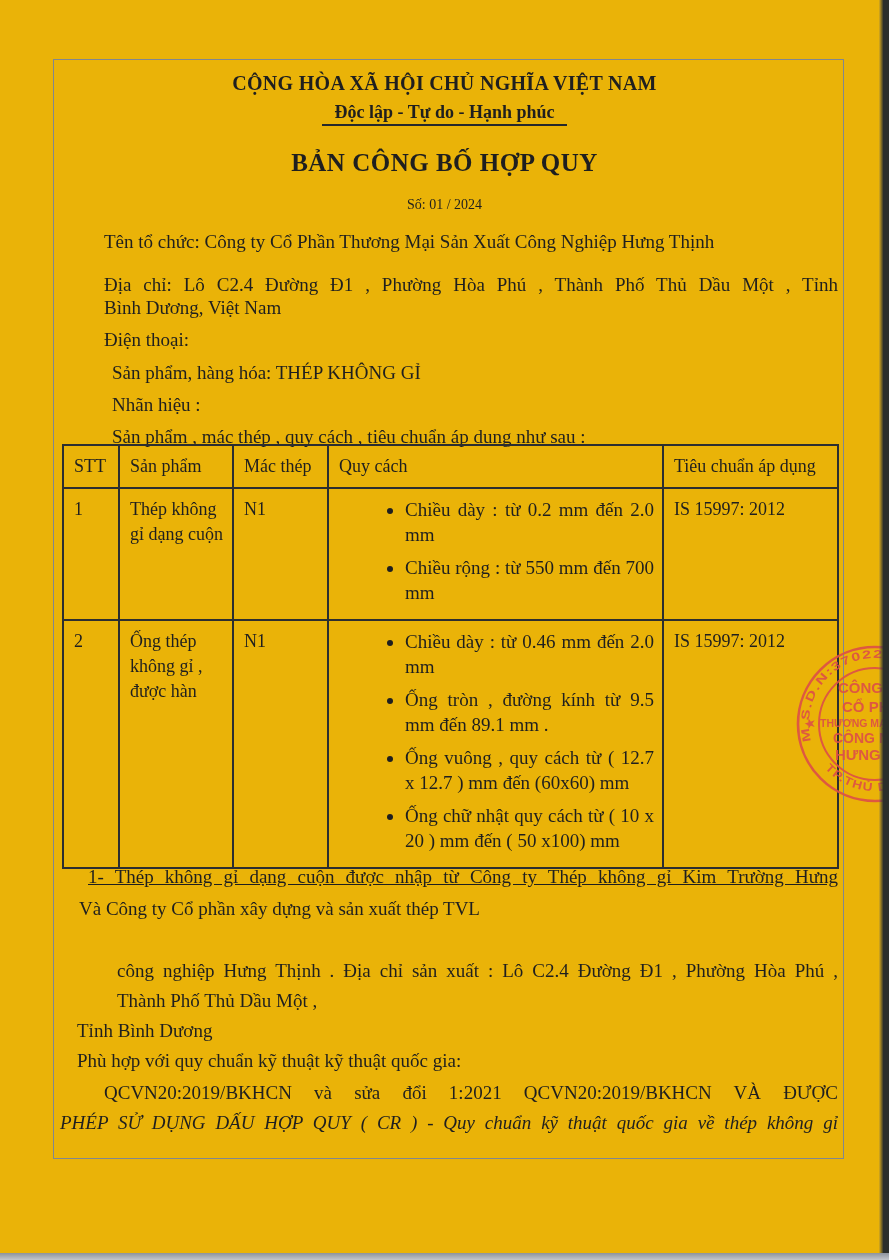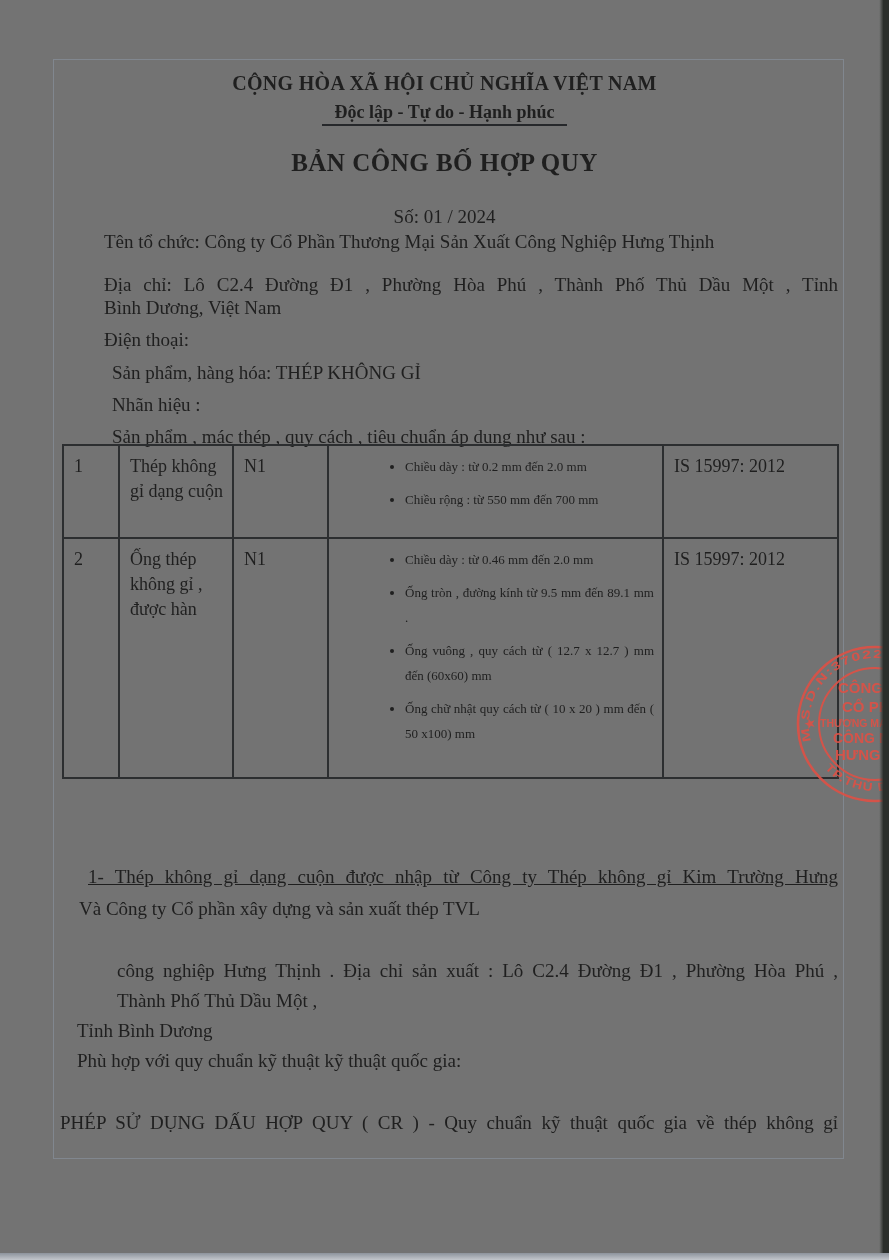--- a/index.html
+++ b/index.html
@@ -1,36 +1,36 @@
 <!DOCTYPE html>
 <html><head>
 <meta charset="utf-8">
 <style>
   html,body{margin:0;padding:0;background:#ffffff;}
   .page{
     position:relative;
     width:889px;height:1260px;
-    background:#737373;
+    background:#eab308;
     overflow:hidden;
     font-family:"Liberation Serif", serif;
     color:#1f1f1f;
   }
   .frame{
     position:absolute;left:53px;top:59px;width:791px;height:1100px;
     border:1.5px solid #81878f;
     box-sizing:border-box;
   }
   .line{position:absolute;font-size:19px;line-height:26px;white-space:nowrap;}
   .just{white-space:normal;text-align:justify;text-align-last:justify;}
   .center{left:0;width:889px;text-align:center;white-space:nowrap;}
   .nat-title{top:70px;font-size:20px;font-weight:bold;letter-spacing:.3px;}
   .motto{top:99px;font-size:18px;font-weight:bold;}
   .motto span{border-bottom:2px solid #26282b;padding:0 12px 2px 12px;}
   .doc-title{top:150px;font-size:25px;font-weight:bold;letter-spacing:.5px;}
-  .so-line{top:204px;font-size:19px;}
+  .so-line{top:192px;font-size:14px;}
   .p1{top:229px;left:104px;width:734px;}
   .p2{top:272px;left:104px;width:734px;}
   .p3{top:295px;left:104px;}
   .p4{top:327px;left:104px;}
   .p5{top:360px;left:112px;}
   .p6{top:392px;left:112px;}
   .p7{top:424px;left:112px;}
   .bold{font-weight:normal;}
   
   table.spec{
@@ -46,31 +46,31 @@
     box-sizing:border-box;
     line-height:25px;
   }
   th.h{height:43px;padding-top:9px;}
   td.c, th.c{text-align:center;padding-left:4px;padding-right:4px;}
   td.jf{text-align:justify;padding-left:11px;padding-right:9px;}
   td.qc{padding:8px 10px 4px 0;}
   tr.r1 td{height:93px;}
   tr.r2 td{height:240px;}
   ul.spec-list{margin:0;padding:0 0 0 66px;list-style:disc outside;}
-  ul.spec-list li{margin:0 0 8px 0;text-align:justify;line-height:25px;font-size:13px;}
+  ul.spec-list li{margin:0 0 8px 0;text-align:justify;line-height:25px;font-size:19px;}
   
   .n1{top:864px;left:88px;width:750px;text-decoration:underline;}
   .n2{top:896px;left:79px;}
   .n3{top:928px;left:88px;width:750px;}
   .n4{top:958px;left:117px;width:721px;}
   .n5{top:988px;left:117px;}
   .n6{top:1018px;left:77px;}
   .n7{top:1048px;left:77px;}
   .n8{top:1080px;left:104px;width:734px;}
-  .n9{top:1110px;left:60px;width:778px;}
+  .n9{top:1110px;left:60px;width:778px;font-style:italic;}
   
   .stamp{
     position:absolute;left:775px;top:624px;width:200px;height:200px;
     opacity:.92;z-index:5;pointer-events:none;
   }
   .stamp text{fill:#dd5146;font-family:"Liberation Sans",sans-serif;font-weight:bold;}
   
   .edge-right{
     position:absolute;top:0;left:879px;width:10px;height:1260px;z-index:9;
     background:linear-gradient(to right, rgba(140,145,140,0.15), #2b2f2b 45%);
@@ -106,20 +106,27 @@
 
   <table class="spec">
     <colgroup>
       <col style="width:56px">
         <col style="width:114px">
         <col style="width:95px">
         <col style="width:335px">
         <col style="width:175px">
     </colgroup>
     <tbody>
+        <tr>
+      <th class="h c">STT</th>
+      <th class="h">Sản phẩm</th>
+      <th class="h">Mác thép</th>
+      <th class="h">Quy cách</th>
+      <th class="h">Tiêu chuẩn áp dụng</th>
+    </tr>
     <tr class="r1">
       <td class="c">1</td>
       <td class="jf">Thép không gỉ dạng cuộn</td>
       <td class="c">N1</td>
       <td class="qc">
         <ul class="spec-list">
           <li>Chiều dày : từ 0.2 mm đến 2.0 mm</li>
           <li>Chiều rộng : từ 550 mm đến 700 mm</li>
         </ul>
       </td>
@@ -141,20 +148,21 @@
     </tr>
   </tbody>
     </table>
 
   <div class="line n1 just">1-  Thép không gỉ dạng cuộn được nhập từ Công ty Thép không gỉ Kim Trường Hưng</div>
   <div class="line n2">Và Công ty Cổ phần xây dựng và sản xuất thép TVL</div>
   <div class="line n4 just">công nghiệp Hưng Thịnh . Địa chỉ sản xuất : Lô C2.4 Đường Đ1 , Phường Hòa Phú ,</div>
   <div class="line n5">Thành Phố Thủ Dầu Một ,</div>
   <div class="line n6">Tỉnh Bình Dương</div>
   <div class="line n7">Phù hợp với quy chuẩn kỹ thuật kỹ thuật quốc gia:</div>
+  <div class="line n8 just">QCVN20:2019/BKHCN và sửa đổi 1:2021 QCVN20:2019/BKHCN VÀ ĐƯỢC</div>
   <div class="line n9 just">PHÉP SỬ DỤNG DẤU HỢP QUY ( CR ) -  Quy chuẩn kỹ thuật quốc gia về thép không gỉ</div>
 
   <svg class="stamp" viewBox="-100 -100 200 200">
     <circle cx="0" cy="0" r="77" fill="none" stroke="#dd5146" stroke-width="2.6"></circle>
     <circle cx="0" cy="0" r="56" fill="none" stroke="#dd5146" stroke-width="2"></circle>
     <defs>
       <path id="arcTop" d="M -63.8 17.1 A 66 66 0 0 1 33 -57.2"></path>
       <path id="arcBottom" d="M -51.3 43.1 A 67 67 0 0 0 58 33.5"></path>
     </defs>
     <text font-size="11.5" letter-spacing="1">

